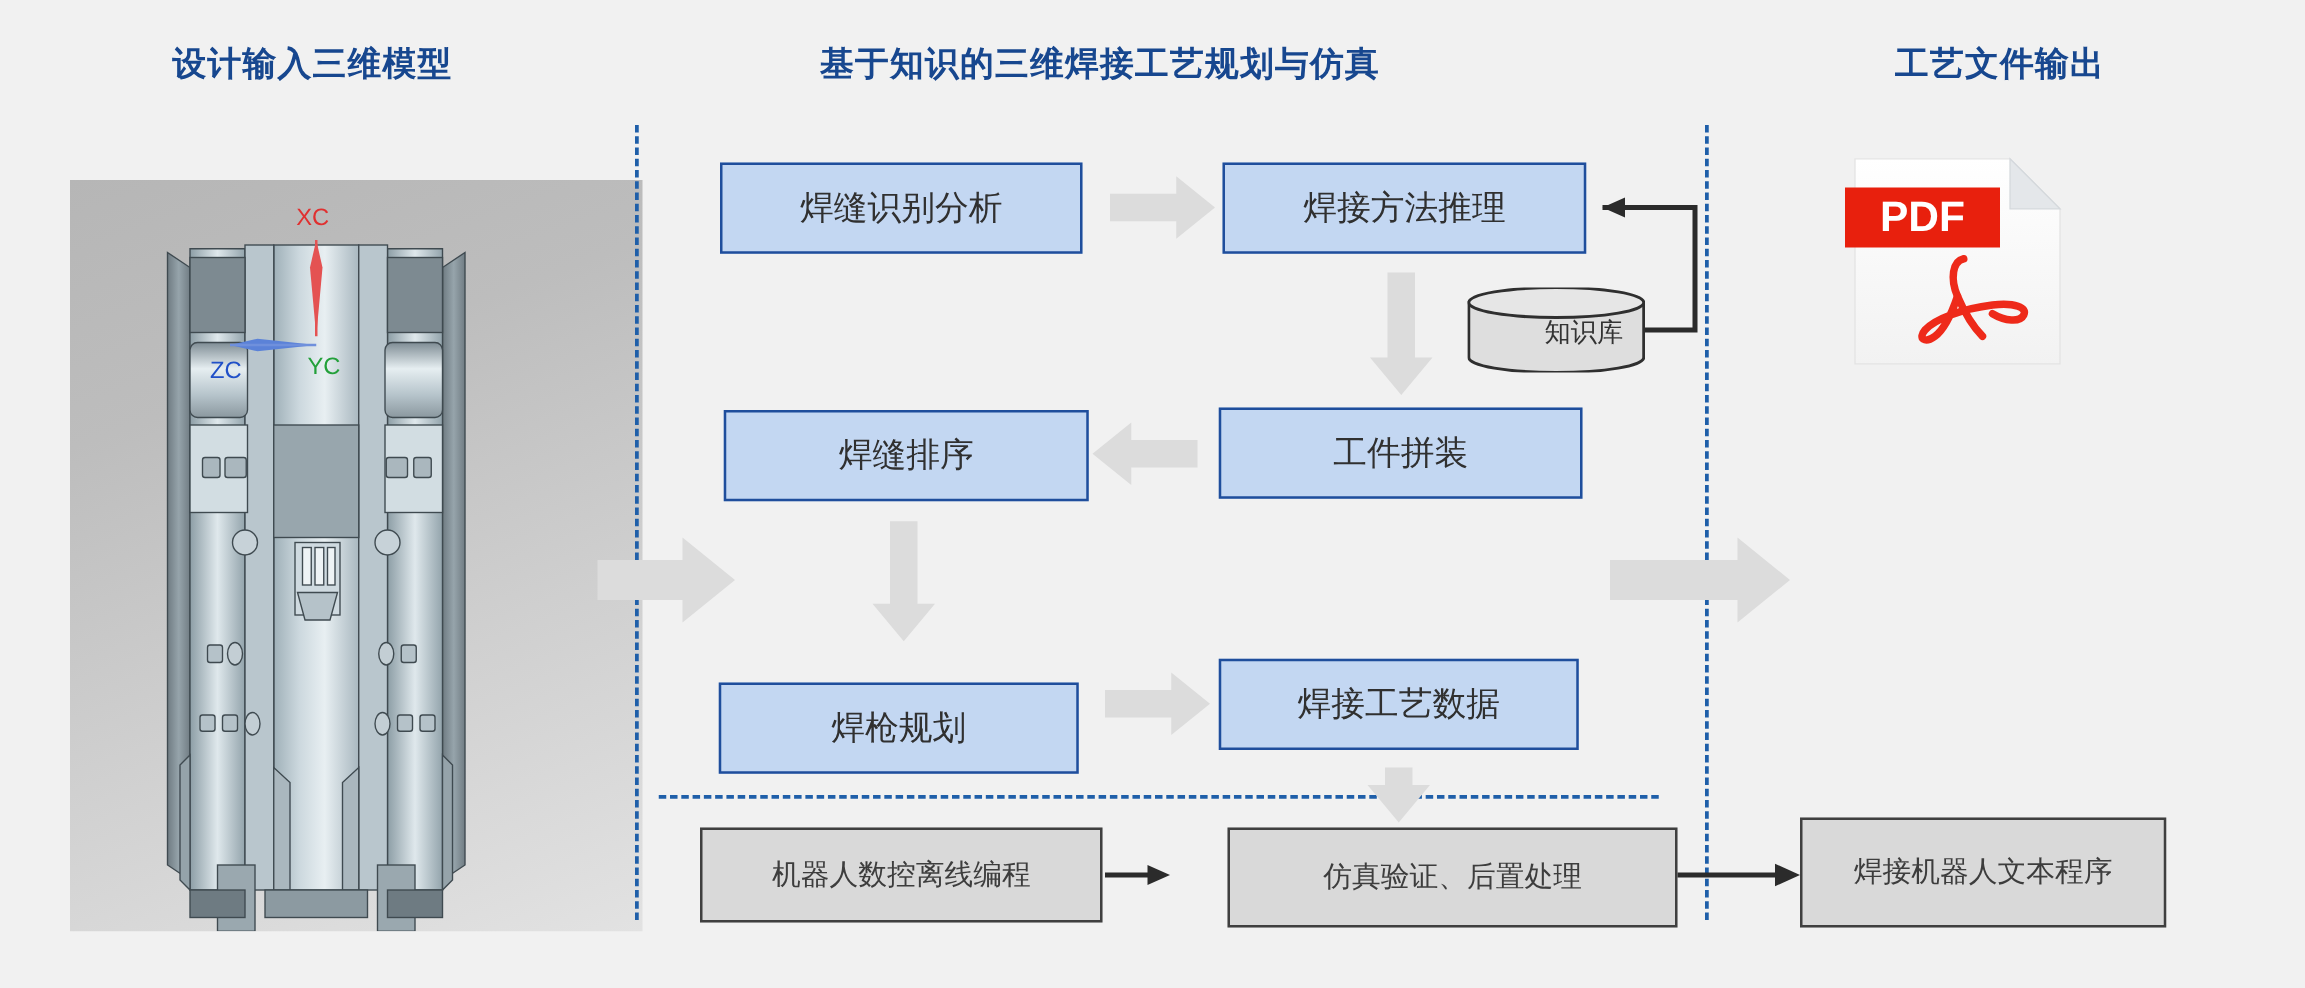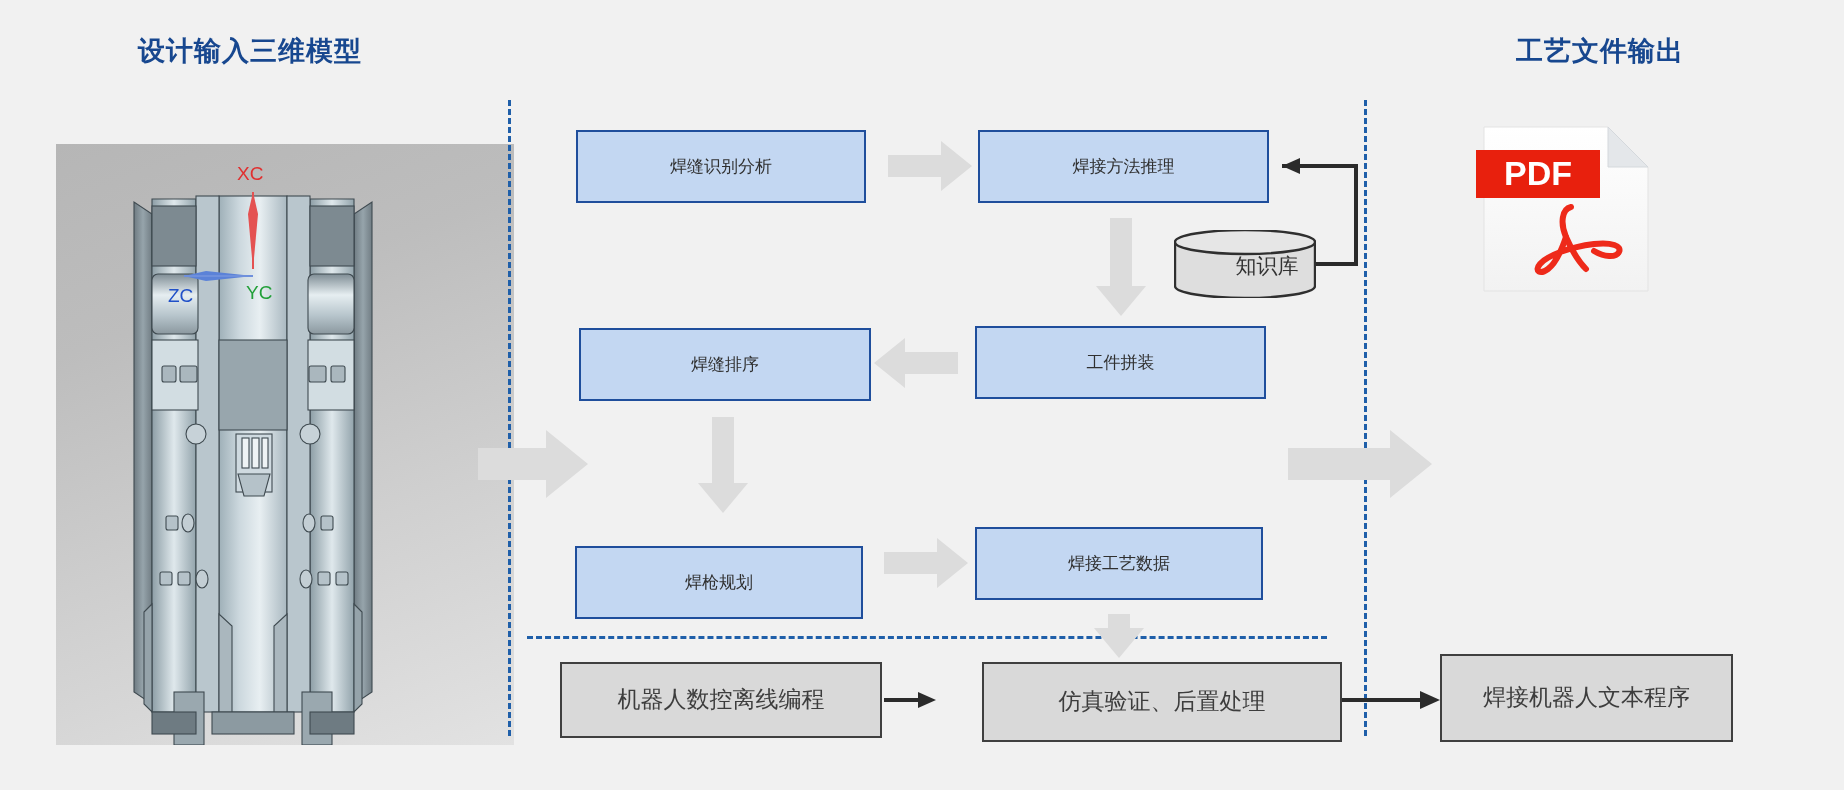--- a/index.html
+++ b/index.html
@@ -58,21 +58,21 @@
 
   
   .pbox {
     position: absolute;
     background: #c3d7f2;
     border: 2px solid #1f4e9c;
     display: flex;
     align-items: center;
     justify-content: center;
     color: #303030;
-    font-size: 17px;
+    font-size: 27px;
     text-align: center;
     line-height: 1.28;
   }
   .gbox {
     position: absolute;
     background: #d9d9d9;
     border: 2px solid #3f3f3f;
     display: flex;
     align-items: center;
     justify-content: center;
@@ -120,20 +120,21 @@
     left: 1476px; top: 123px;
     width: 184px; height: 172px;
   }
 </style>
 </head>
 <body>
 
 <div id="stage">
 
   <div class="col-title" id="title-left">设计输入三维模型</div>
+  <div class="col-title" id="title-center">基于知识的三维焊接工艺规划与仿真</div>
   <div class="col-title" id="title-right">工艺文件输出</div>
 
   <div id="model-panel">
     <svg id="model-svg" width="394" height="601" viewBox="0 0 394 601">
       <defs>
         <linearGradient id="gMetal" x1="0" y1="0" x2="1" y2="0">
           <stop offset="0" stop-color="#9fb0b8"></stop>
           <stop offset="0.3" stop-color="#ccd8de"></stop>
           <stop offset="0.6" stop-color="#e8eff2"></stop>
           <stop offset="1" stop-color="#a9b8c0"></stop>

